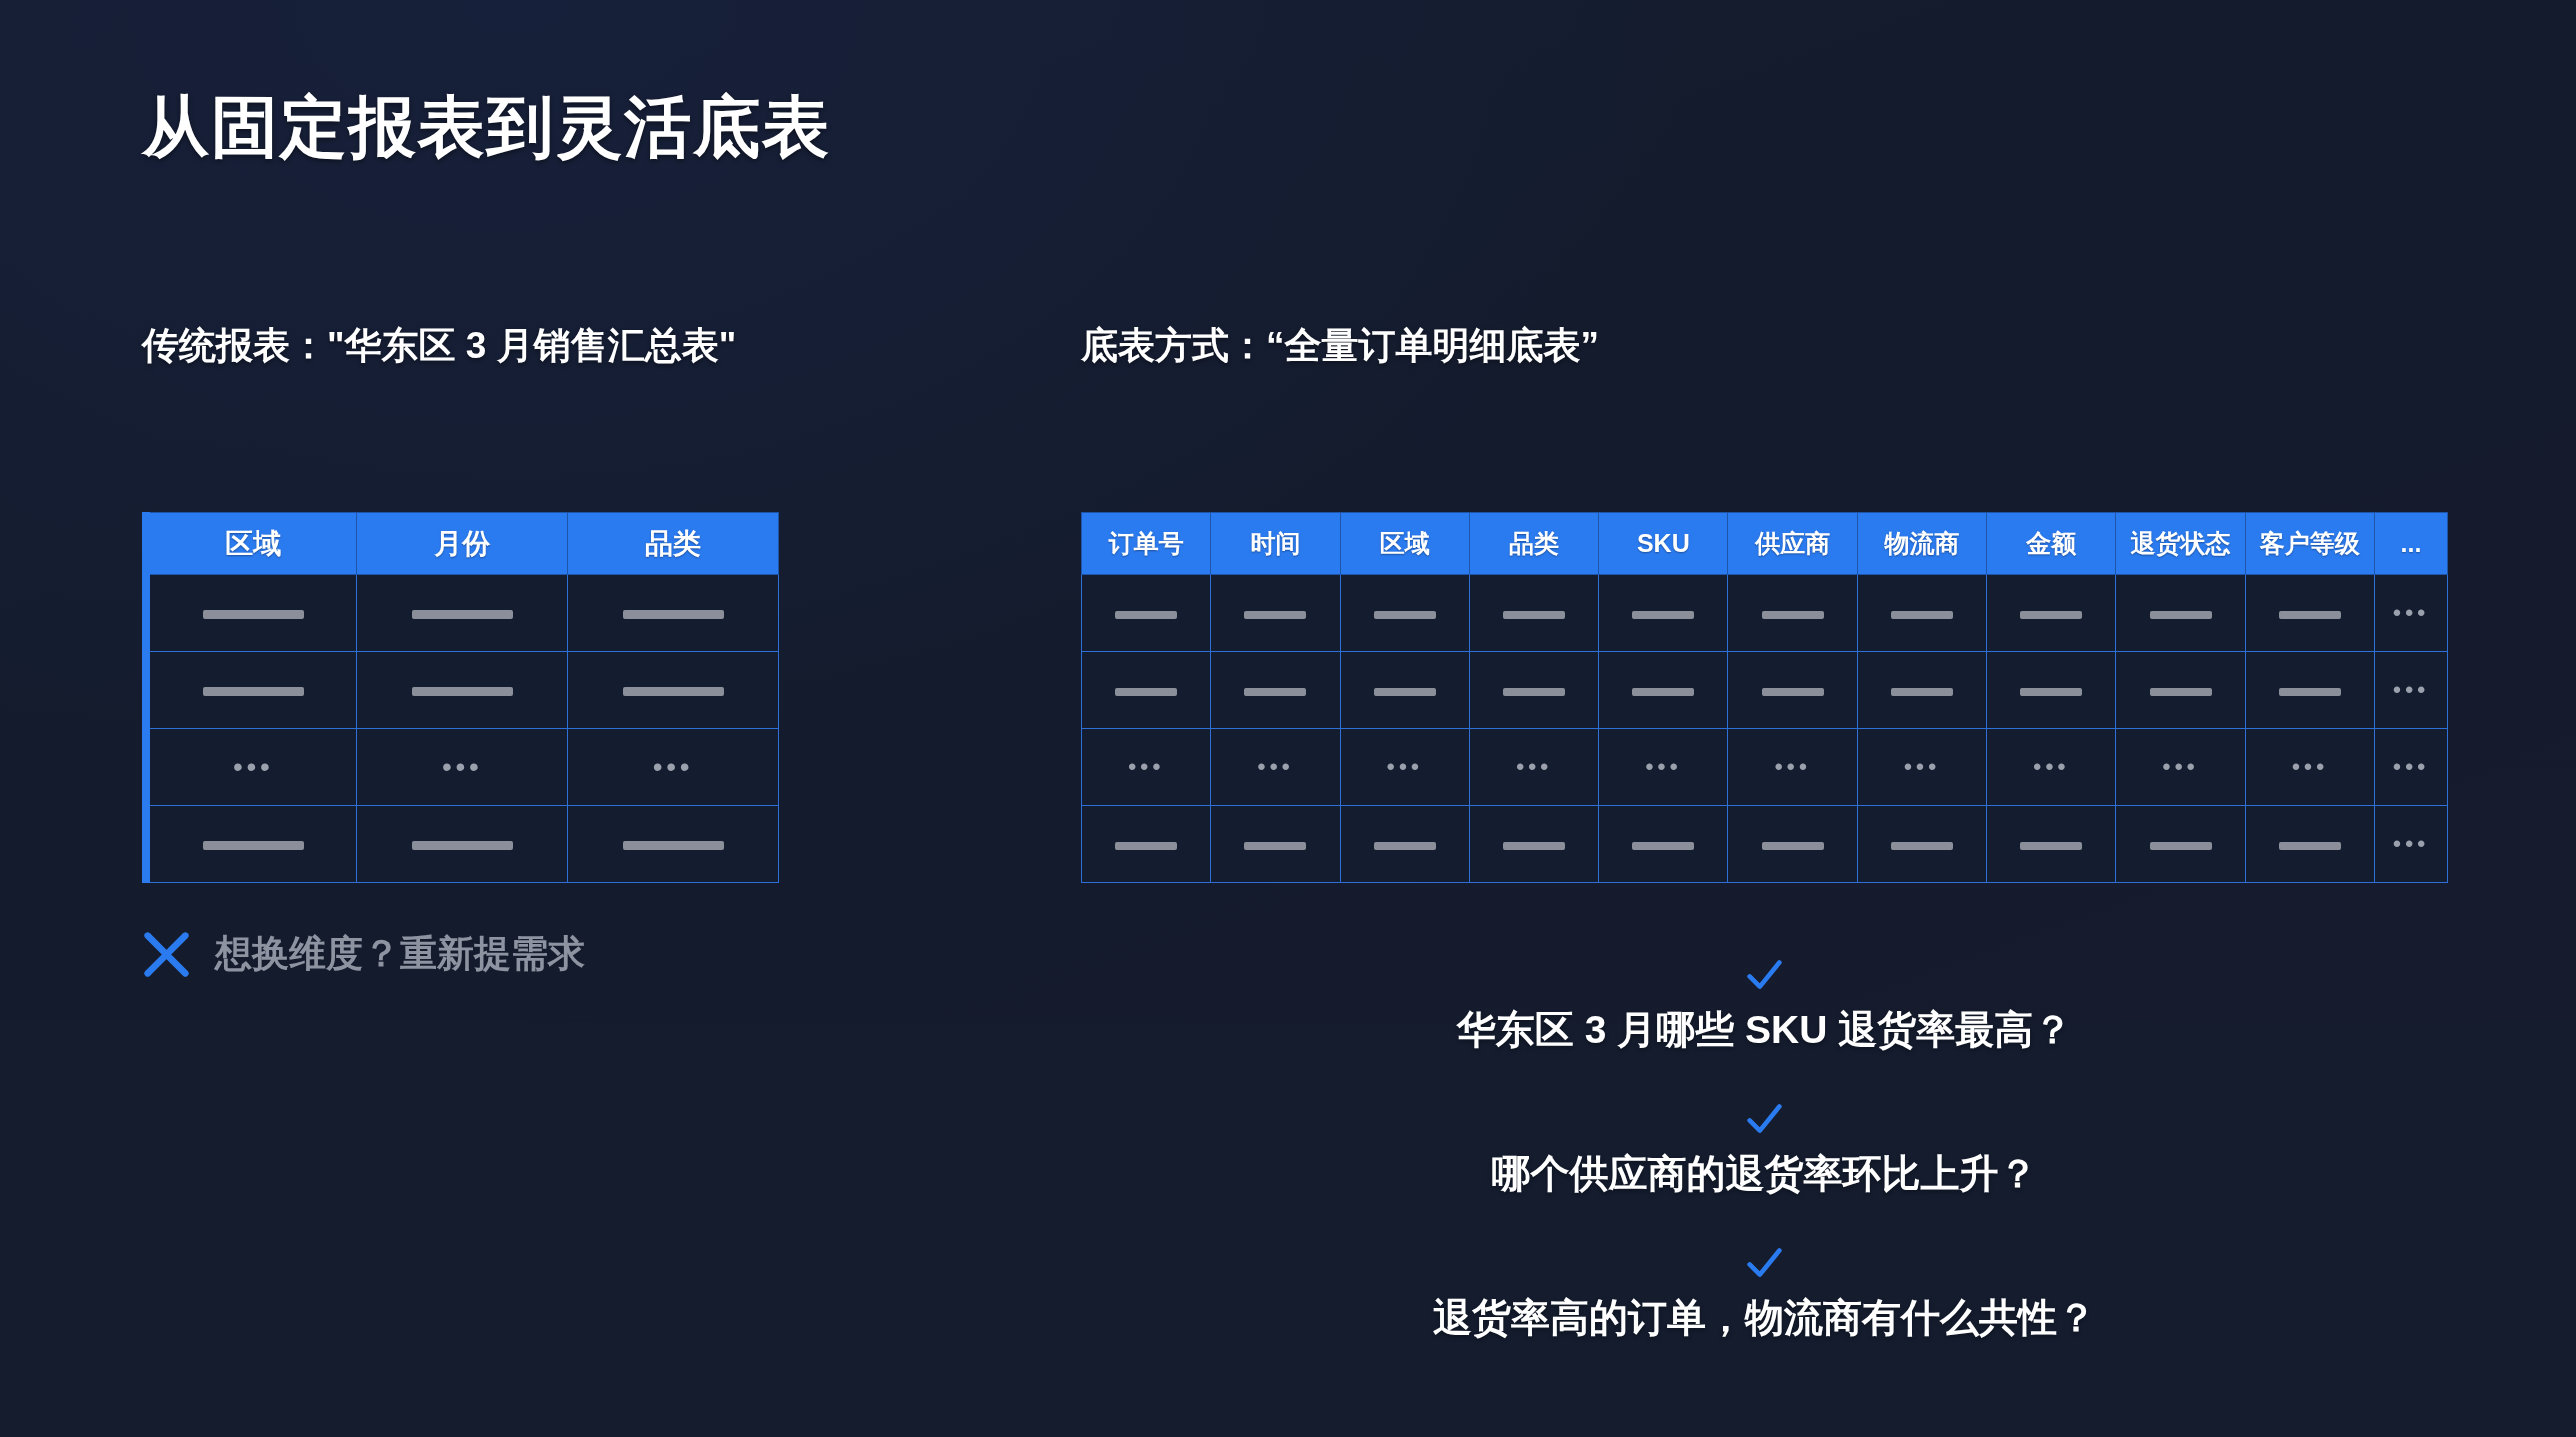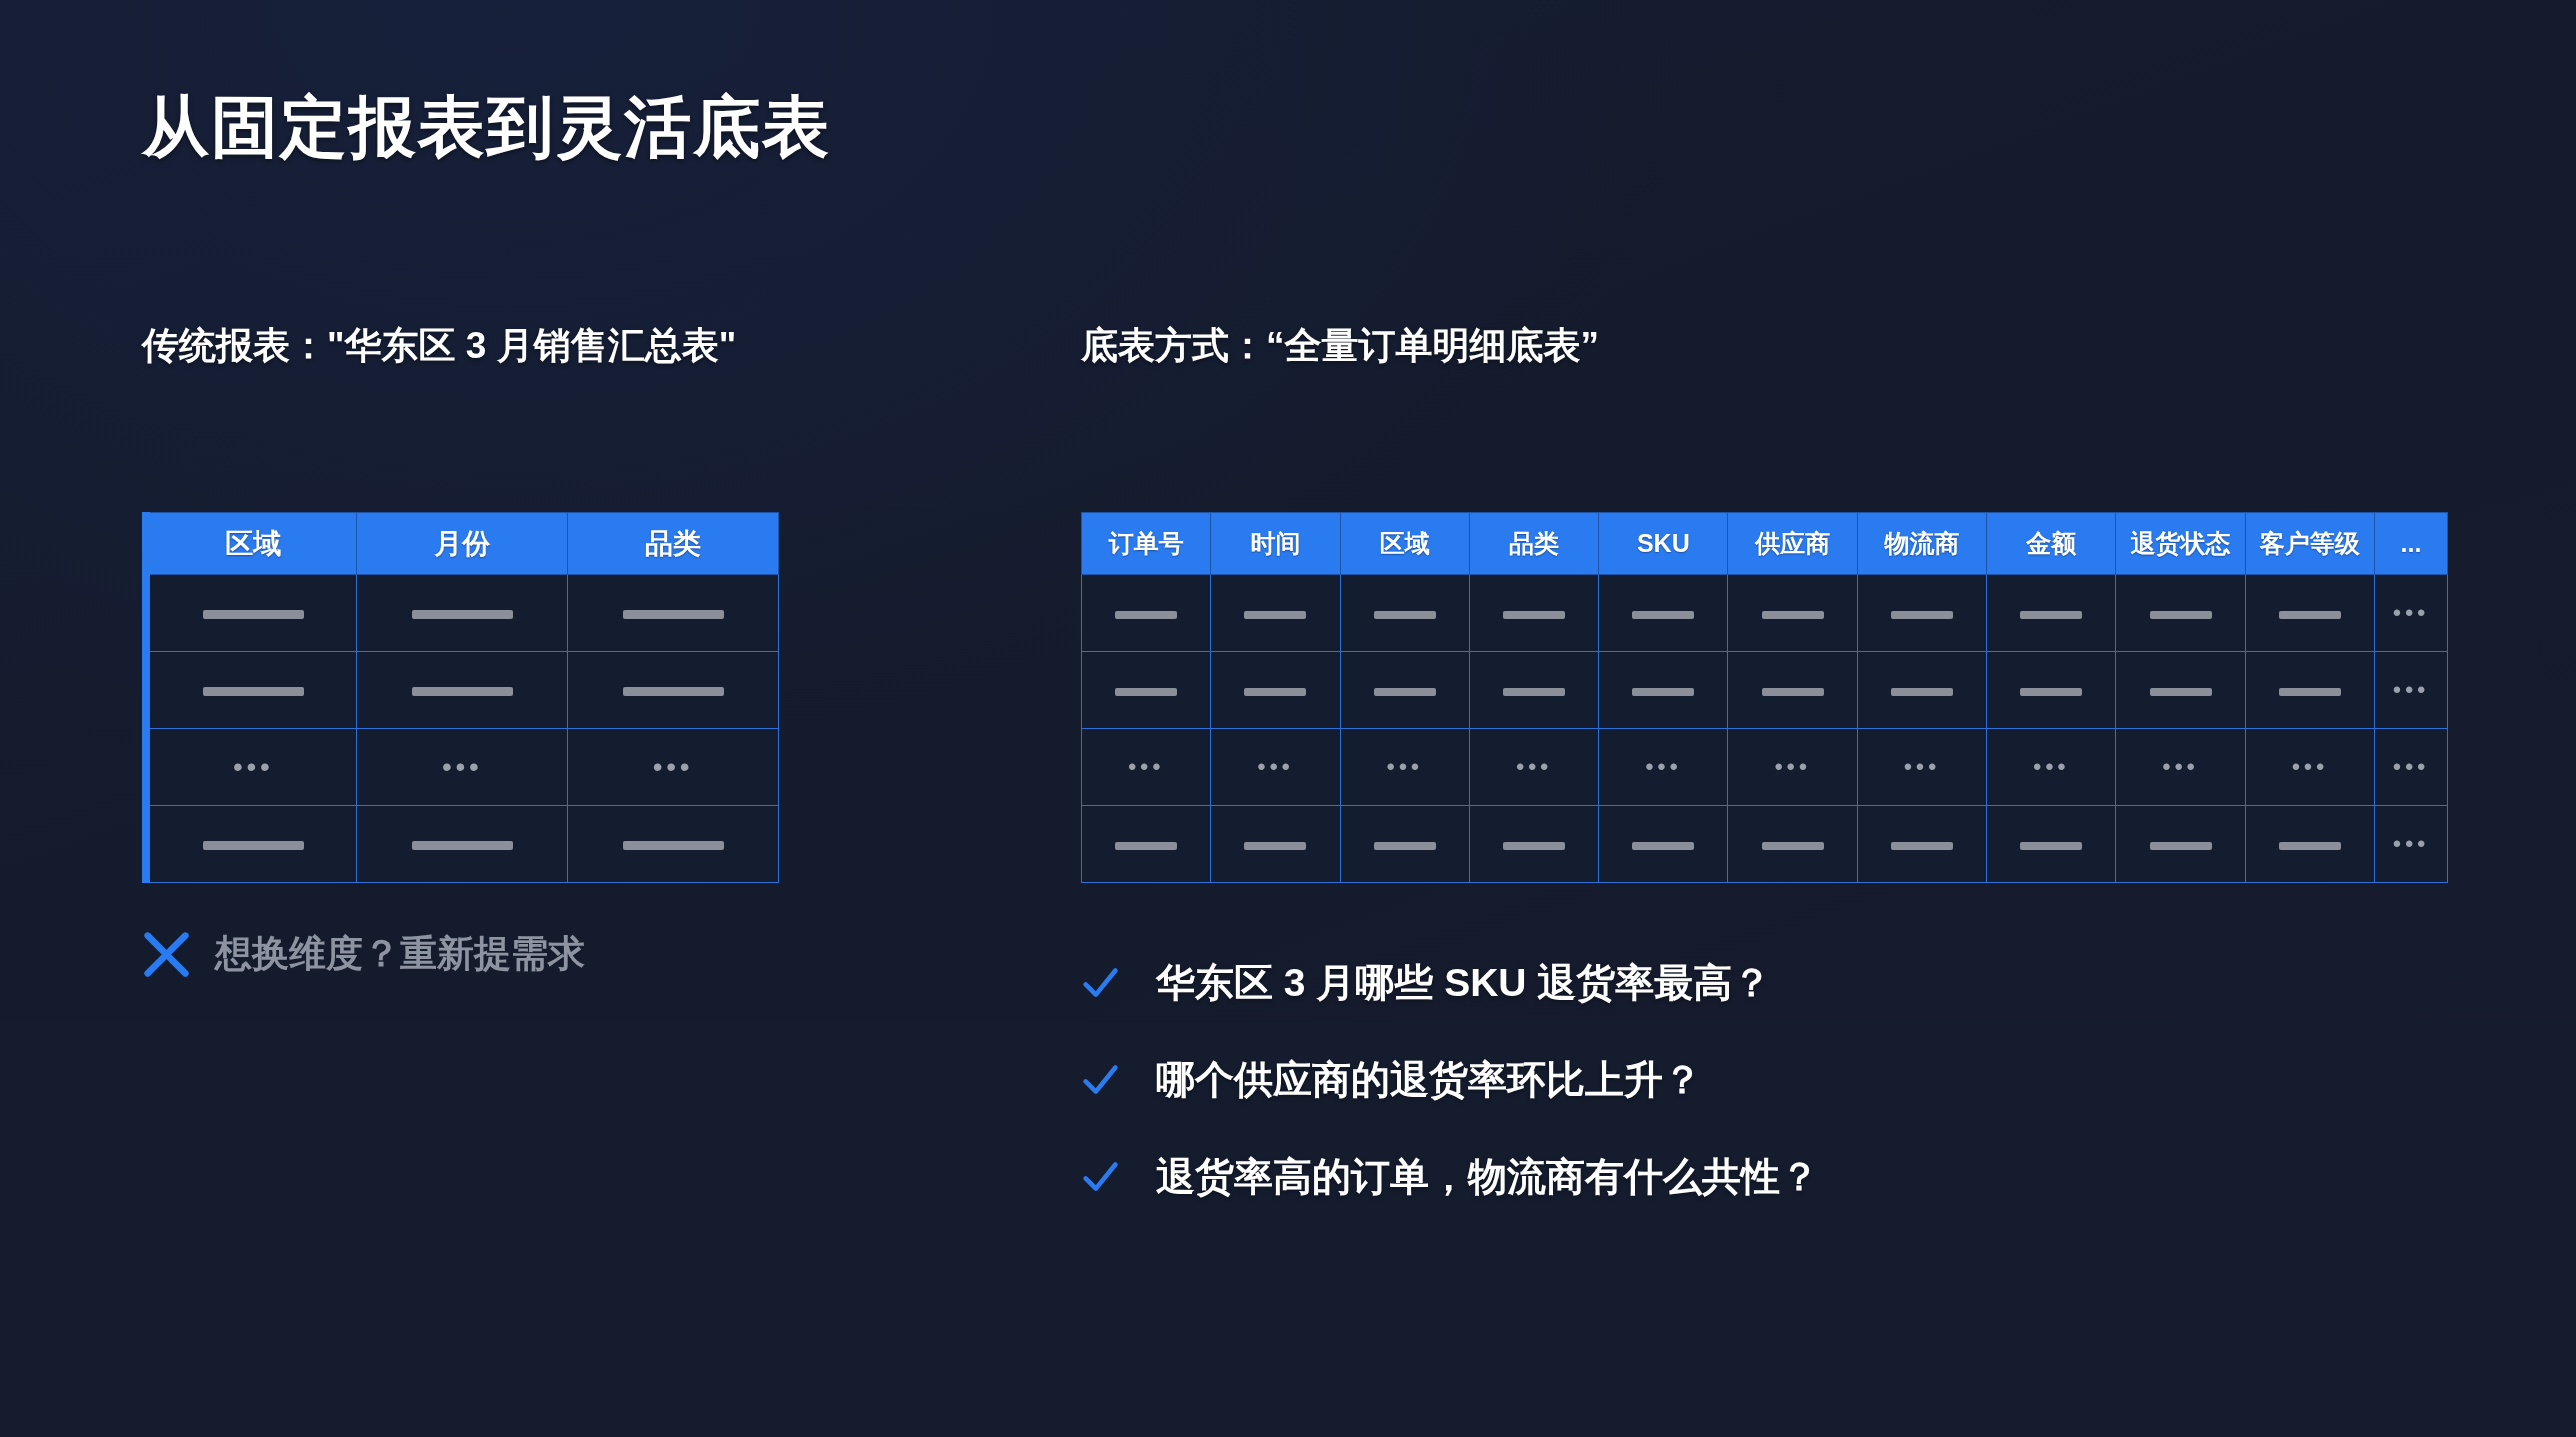--- a/index.html
+++ b/index.html
@@ -111,22 +111,23 @@
   .note-right { margin-top:73px; }
   .note-right .lead {
     font-size:37px;
     font-weight:bold;
     color:#9aa0ad;
     margin-bottom:41px;
   }
   .bullet {
     display:flex;
     align-items:center;
-    gap:36px;
+    gap:8px;
     margin-bottom:43px;
+    flex-direction:column;
   }
   .check-icon { width:39px; height:39px; flex:0 0 39px; }
   .bullet .txt {
     font-size:39px;
     font-weight:bold;
     color:#ffffff;
     white-space:nowrap;
     text-shadow:0 1.9px 4.7px rgba(0,0,0,.35);
   }
 </style>

